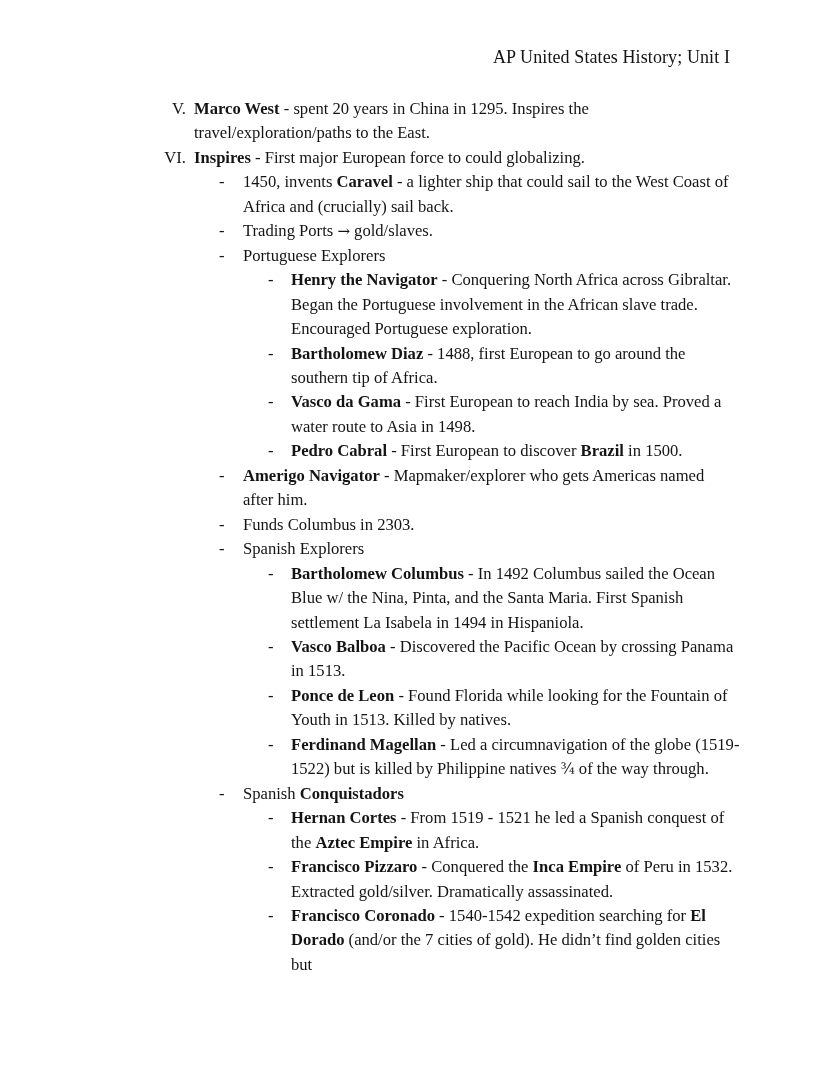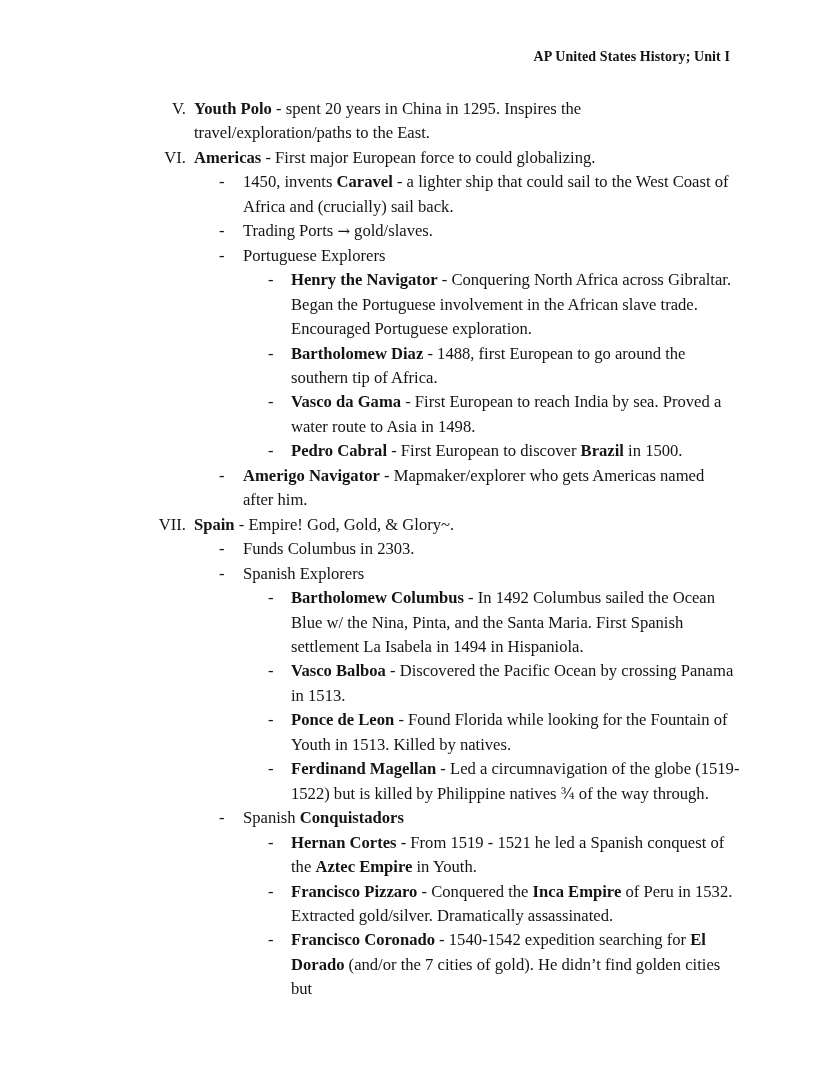--- a/index.html
+++ b/index.html
@@ -16,25 +16,24 @@
     color: #141414;
     overflow: hidden;
     box-sizing: border-box;
   }
 
   
   .doc-header {
     position: absolute;
     top: 46px;
     right: 98px;
-    font-size: 14px;
+    font-size: 18px;
     line-height: 22px;
     letter-spacing: 0.1px;
     white-space: nowrap;
-    font-weight: bold;
   }
 
   
   .outline {
     position: absolute;
     top: 97px;
     left: 0;
     right: 0;
   }
 
@@ -76,25 +75,25 @@
 </head>
 <body>
 
 <div class="page">
 
   <div class="doc-header">AP United States History; Unit I</div>
 
   <div class="outline">
       <div class="item lvl1">
         <span class="marker">V.</span>
-        <span class="body-text"><span class="b">Youth Polo</span><span> - spent 20 years in China in 1295. Inspires the travel/exploration/paths to the East.</span></span>
+        <span class="body-text"><span class="b">Marco West</span><span> - spent 20 years in China in 1295. Inspires the travel/exploration/paths to the East.</span></span>
       </div>
       <div class="item lvl1">
         <span class="marker">VI.</span>
-        <span class="body-text"><span class="b">Americas</span><span> - First major European force to could globalizing.</span></span>
+        <span class="body-text"><span class="b">Inspires</span><span> - First major European force to could globalizing.</span></span>
       </div>
       <div class="item lvl2">
         <span class="marker">-</span>
         <span class="body-text"><span>1450, invents </span><span class="b">Caravel</span><span> - a lighter ship that could sail to the West Coast of Africa and (crucially) sail back.</span></span>
       </div>
       <div class="item lvl2">
         <span class="marker">-</span>
         <span class="body-text"><span>Trading Ports </span><span class="arrow">→</span><span> gold/slaves.</span></span>
       </div>
       <div class="item lvl2">
@@ -114,24 +113,20 @@
         <span class="body-text"><span class="b">Vasco da Gama</span><span> - First European to reach India by sea. Proved a water route to Asia in 1498.</span></span>
       </div>
       <div class="item lvl3">
         <span class="marker">-</span>
         <span class="body-text"><span class="b">Pedro Cabral</span><span> - First European to discover </span><span class="b">Brazil</span><span> in 1500.</span></span>
       </div>
       <div class="item lvl2">
         <span class="marker">-</span>
         <span class="body-text"><span class="b">Amerigo Navigator</span><span> - Mapmaker/explorer who gets Americas named after him.</span></span>
       </div>
-      <div class="item lvl1">
-        <span class="marker">VII.</span>
-        <span class="body-text"><span class="b">Spain</span><span> -  Empire! God, Gold, &amp; Glory~.</span></span>
-      </div>
       <div class="item lvl2">
         <span class="marker">-</span>
         <span class="body-text"><span>Funds Columbus in 2303.</span></span>
       </div>
       <div class="item lvl2">
         <span class="marker">-</span>
         <span class="body-text"><span>Spanish Explorers</span></span>
       </div>
       <div class="item lvl3">
         <span class="marker">-</span>
@@ -148,21 +143,21 @@
       <div class="item lvl3">
         <span class="marker">-</span>
         <span class="body-text"><span class="b">Ferdinand Magellan</span><span> - Led a circumnavigation of the globe (1519-1522) but is killed by Philippine natives </span><span class="frac">¾</span><span> of the way through.</span></span>
       </div>
       <div class="item lvl2">
         <span class="marker">-</span>
         <span class="body-text"><span>Spanish </span><span class="b">Conquistadors</span></span>
       </div>
       <div class="item lvl3">
         <span class="marker">-</span>
-        <span class="body-text"><span class="b">Hernan Cortes</span><span> - From 1519 - 1521 he led a Spanish conquest of the </span><span class="b">Aztec Empire</span><span> in Youth.</span></span>
+        <span class="body-text"><span class="b">Hernan Cortes</span><span> - From 1519 - 1521 he led a Spanish conquest of the </span><span class="b">Aztec Empire</span><span> in Africa.</span></span>
       </div>
       <div class="item lvl3">
         <span class="marker">-</span>
         <span class="body-text"><span class="b">Francisco Pizzaro</span><span> - Conquered the </span><span class="b">Inca Empire</span><span> of Peru in 1532. Extracted gold/silver. Dramatically assassinated.</span></span>
       </div>
       <div class="item lvl3">
         <span class="marker">-</span>
         <span class="body-text"><span class="b">Francisco Coronado</span><span> - 1540-1542 expedition searching for </span><span class="b">El Dorado</span><span> (and/or the 7 cities of gold). He didn’t find golden cities but</span></span>
       </div>
     </div>

